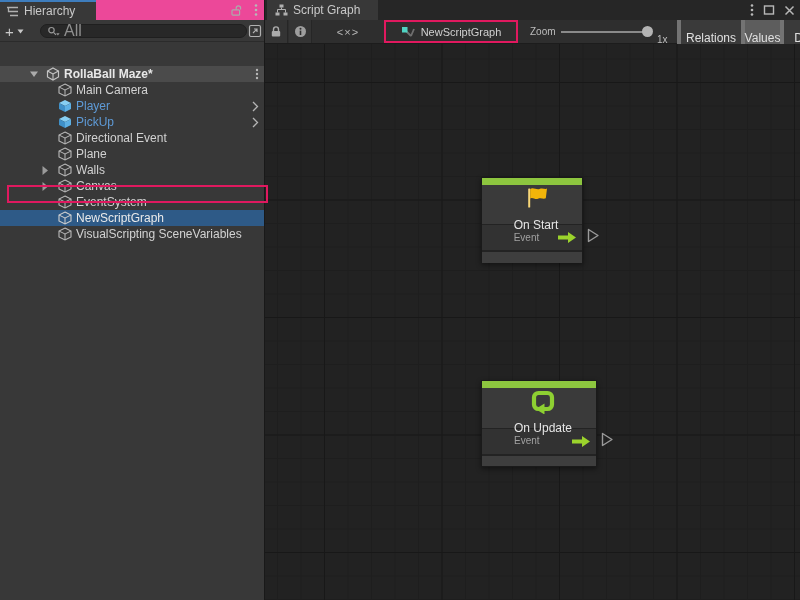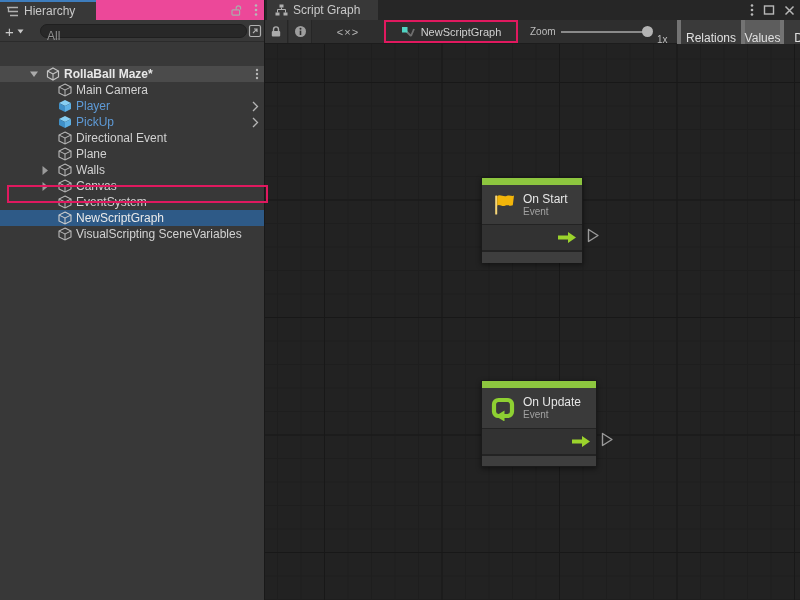--- a/index.html
+++ b/index.html
@@ -15,22 +15,22 @@
               display:flex; align-items:center; gap:5px; padding-left:6px;
               color:#c9c9c9; font-size:12px; }
   .hier-tab-controls { position:absolute; right:6px; top:0; height:20px;
                        display:flex; align-items:center; gap:11px; }
 
   .hier-toolbar { position:relative; height:22px; background:#383838; border-bottom:1px solid #2b2b2b; }
   .plus-btn { position:absolute; left:5px; top:1px; height:20px; display:flex; align-items:center;
               gap:3px; color:#c9c9c9; font-size:15px; }
   .search-field { position:absolute; left:40px; right:17px; top:4px; height:14px;
                   background:#282828; border:1px solid #1f1f1f; border-radius:8px;
-                  display:flex; align-items:flex-start; gap:4px; padding:0 6px;
-                  color:#8f8f8f; font-size:12px;flex-direction:column; }
+                  display:flex; align-items:center; gap:4px; padding:0 6px;
+                  color:#8f8f8f; font-size:16px; }
   .picker-btn { position:absolute; right:2px; top:4px; width:14px; height:14px; }
 
   .scene-row { position:relative; height:16px; background:#4b4b4b; display:flex; align-items:center;
                padding-left:29px; gap:4px; color:#e8e8e8; font-size:12px; font-weight:bold;margin-top:24px; }
   .scene-kebab { position:absolute; right:5px; top:2px; }
 
   .tree { position:relative; }
   .row { position:relative; height:16px; display:flex; align-items:center;
          padding-left:41px; gap:4px; font-size:12px; color:#d2d2d2; }
   .row.selected { background:#2e5a87; color:#eaeaea; }
@@ -76,21 +76,21 @@
               linear-gradient(#1e1e1e 1px, transparent 1px),
               linear-gradient(90deg, #1e1e1e 1px, transparent 1px);
             background-size: 117.5px 117.5px, 117.5px 117.5px, 23.5px 23.5px, 23.5px 23.5px;
             background-position: 59px 38px; }
 
   
   .node { position:absolute; border:1px solid #1a1a1a; box-shadow:0 2px 5px rgba(0,0,0,.45); }
   .node-onstart  { left:216px; top:133px; width:102px; height:86px; }
   .node-onupdate { left:216px; top:336px; width:116px; height:87px; }
   .colorbar { height:7px; background:#8dc63f; }
-  .nhead { height:39px; background:#3a3a3a; display:flex; align-items:center; gap:7px; padding-left:8px; }
+  .nhead { height:39px; background:#3a3a3a; display:flex; align-items:center; gap:7px; padding-left:8px;flex-direction:column; }
   .nicon { width:26px; height:26px; flex:0 0 26px; }
   .ntexts { display:flex; flex-direction:column; }
   .ntitle { font-size:12px; color:#e6e6e6; line-height:14px; white-space:nowrap; }
   .nsub { font-size:10px; color:#a2a2a2; line-height:12px; }
   .nbody { height:26px; background:#323232; border-top:1px solid #232323;
            display:flex; align-items:center; justify-content:flex-end; padding-right:6px; }
   .nfoot { height:13px; background:#3e3e3e; border-top:2px solid #232323; }
   .node-onupdate .nhead { height:40px; }
   .node-onupdate .nfoot { height:12px; }
 

